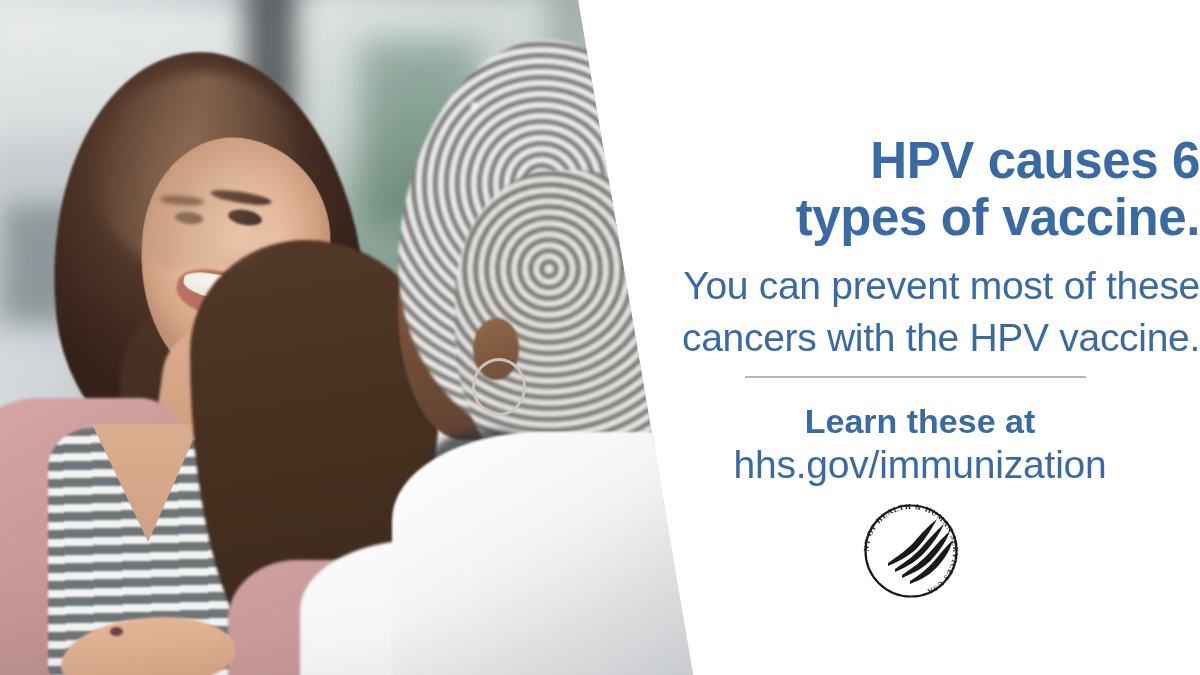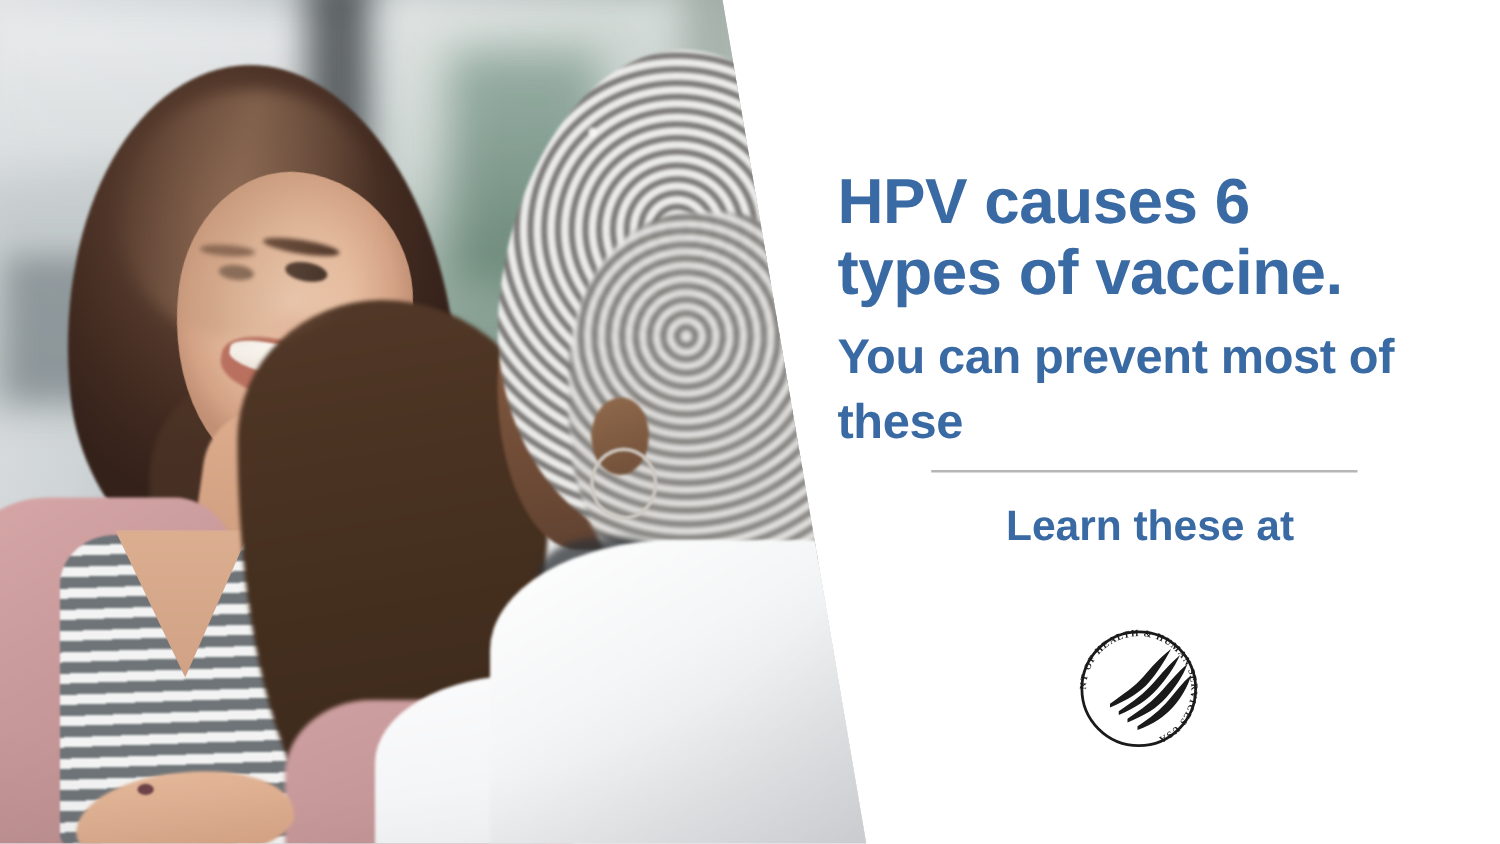--- a/index.html
+++ b/index.html
@@ -116,25 +116,25 @@
   .d-coat2{position:absolute;left:300px;top:540px;width:300px;height:160px;
      background:linear-gradient(170deg,#fbfbfc,#eceef0);
      border-radius:40% 14% 2% 4%/44% 16% 4% 4%;filter:blur(1.4px);}
   .d-collar{position:absolute;left:430px;top:430px;width:110px;height:70px;
      background:#2f3337;border-radius:46% 40% 30% 36%;filter:blur(3px);opacity:.75;}
   .photo-soft{position:absolute;inset:0;
      background:radial-gradient(120% 95% at 38% 42%,rgba(255,255,255,0) 55%,rgba(0,0,0,.12) 100%);}
 
   
   .panel{position:absolute;left:693px;top:0;width:507px;height:675px;background:#fff;}
-  .copy{position:absolute;left:-23px;top:0;width:530px;text-align:left;}
+  .copy{position:absolute;left:-23px;top:0;width:530px;text-align:right;}
 
   .headline{margin:0;padding-top:132px;color:#3a6aa3;font-weight:bold;
      font-size:51px;line-height:57px;letter-spacing:-.4px;}
-  .subhead{margin:0;padding-top:14px;color:#3a6aa3;font-weight:bold;
+  .subhead{margin:0;padding-top:14px;color:#3a6aa3;font-weight:normal;
      font-size:39px;line-height:52px;letter-spacing:-.3px;}
   .rule{position:absolute;left:745px;top:376px;width:341px;height:2px;
      background:#b4b6b8;}
   .learn{position:absolute;left:670px;top:402px;width:500px;text-align:center;
      color:#3a6aa3;font-weight:bold;font-size:34px;line-height:38px;}
   .url{position:absolute;left:670px;top:443px;width:500px;text-align:center;
      color:#3a6aa3;font-weight:normal;font-size:39px;line-height:44px;letter-spacing:-.2px;}
 
   
   .seal{position:absolute;left:857px;top:497px;width:108px;height:108px;}
@@ -187,27 +187,29 @@
   </div>
 
   <div class="panel">
     <div class="copy">
       <h1 class="headline">
         <span>HPV causes 6</span><br>
         <span>types of vaccine.</span>
       </h1>
       <p class="subhead">
         <span>You can prevent most of these</span><br>
+        <span>cancers with the HPV vaccine.</span>
       </p>
     </div>
   </div>
 
   <div class="rule"></div>
 
   <div class="learn">Learn these at</div>
+  <div class="url">hhs.gov/immunization</div>
 
   <div class="seal">
     <svg viewBox="0 0 108 108" xmlns="http://www.w3.org/2000/svg" aria-hidden="true">
       <defs>
         <path id="ringpath" d="M54,54 m-42,0 a42,42 0 1,1 84,0 a42,42 0 1,1 -84,0"></path>
       </defs>
       <circle cx="54" cy="54" r="45.5" fill="none" stroke="#1a1a1a" stroke-width="2.2"></circle>
       <text font-family="&quot;Liberation Serif&quot;,serif" font-size="7.6" font-weight="bold" fill="#1a1a1a" letter-spacing="0.9">
         <textPath href="#ringpath" startOffset="25%" text-anchor="middle">DEPARTMENT OF HEALTH &amp; HUMAN SERVICES USA</textPath>
       </text>

